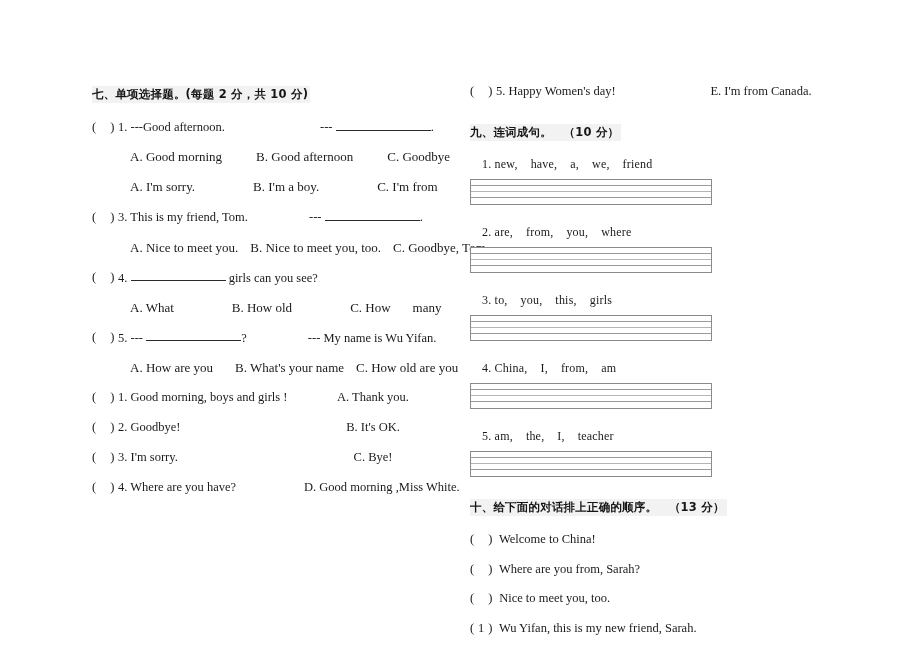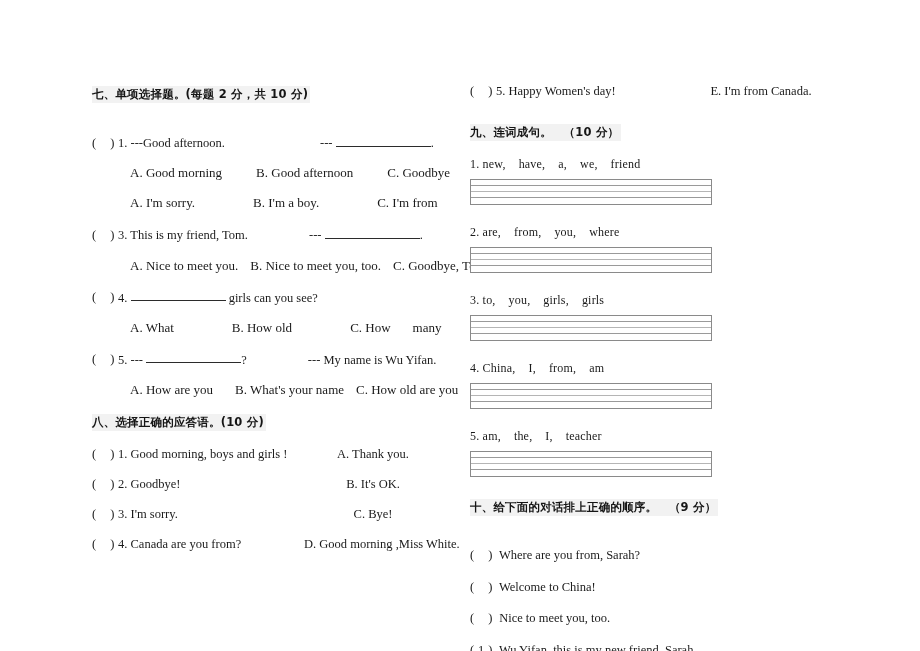--- a/index.html
+++ b/index.html
@@ -41,21 +41,21 @@
     display: inline-block;
     padding: 1px 2px 1px 0;
     margin: 0 0 16px 0;
     white-space: nowrap;
   }
 
   
   .q {
     font-size: 12.5px;
     line-height: 1.25;
-    margin: 16px 0 14px 0;
+    margin: 0 0 14px 0;
     white-space: nowrap;
   }
 
   .paren {
     display: inline-block;
     min-width: 26px;
     letter-spacing: 0;
   }
   .paren .slot {
     display: inline-block;
@@ -91,21 +91,21 @@
     margin: 0 0 15px 0;
     display: flex;
     white-space: nowrap;
   }
   .match-row .left  { width: 212px; flex: 0 0 212px; }
   .match-row .right { flex: 1 1 auto; text-align: center; }
 
   
   .wordlist {
     font-size: 12px;
-    margin: 0 0 7px 0;
+    margin: 0 0 7px 12px;
     white-space: nowrap;
     letter-spacing: 0.2px;
   }
   .wordlist .gap { display: inline-block; width: 13px; }
 
   .rulebox {
     width: 242px;
     height: 26px;
     border: 1px solid #8a8a8a;
     background: #ffffff;
@@ -177,21 +177,20 @@
       <span class="paren">(<span class="slot"></span>)</span><span>5.</span>
       <span>---</span>
       <span class="blank w95"></span><span>?</span>
       <span class="sp-xl"></span><span>--- My name is Wu Yifan.</span>
     </div>
     <div class="opts">
       <span class="o">A. How are you</span><span class="sp-md"></span><span class="o">B. What's your name</span><span class="sp-sm"></span><span class="o">C. How old are you</span>
     </div>
 
     
-    <div class="sec-head">八、选择正确的应答语。(10 分)</div>
 
     <div class="match-row">
       <span class="left">
         <span class="paren">(<span class="slot"></span>)</span><span>1.</span>
         <span>Good morning, boys and girls !</span>
       </span>
       <span class="right">A. Thank you.</span>
     </div>
     <div class="match-row">
       <span class="left">
@@ -203,21 +202,21 @@
     <div class="match-row">
       <span class="left">
         <span class="paren">(<span class="slot"></span>)</span><span>3.</span>
         <span>I'm sorry.</span>
       </span>
       <span class="right">C. Bye!</span>
     </div>
     <div class="match-row">
       <span class="left">
         <span class="paren">(<span class="slot"></span>)</span><span>4.</span>
-        <span>Canada are you from?</span>
+        <span>Where are you have?</span>
       </span>
       <span class="right">D. Good morning ,Miss White.</span>
     </div>
 
   </div>
 
   <div class="col col-right">
 
     
     <div class="match-row">
@@ -248,21 +247,21 @@
       <span>are,</span><span class="gap"></span><span>from,</span><span class="gap"></span><span>you,</span><span class="gap"></span><span>where</span>
     </div>
     <div class="rulebox">
       <div class="rule r1"></div>
       <div class="rule r2"></div>
       <div class="rule r3"></div>
     </div>
 
     <div class="wordlist">
       <span>3.</span>
-      <span>to,</span><span class="gap"></span><span>you,</span><span class="gap"></span><span>girls,</span><span class="gap"></span><span>girls</span>
+      <span>to,</span><span class="gap"></span><span>you,</span><span class="gap"></span><span>this,</span><span class="gap"></span><span>girls</span>
     </div>
     <div class="rulebox">
       <div class="rule r1"></div>
       <div class="rule r2"></div>
       <div class="rule r3"></div>
     </div>
 
     <div class="wordlist">
       <span>4.</span>
       <span>China,</span><span class="gap"></span><span>I,</span><span class="gap"></span><span>from,</span><span class="gap"></span><span>am</span>
@@ -277,32 +276,32 @@
       <span>5.</span>
       <span>am,</span><span class="gap"></span><span>the,</span><span class="gap"></span><span>I,</span><span class="gap"></span><span>teacher</span>
     </div>
     <div class="rulebox">
       <div class="rule r1"></div>
       <div class="rule r2"></div>
       <div class="rule r3"></div>
     </div>
 
     
-    <div class="sec-head">十、给下面的对话排上正确的顺序。　（9 分）</div>
-
+    <div class="sec-head">十、给下面的对话排上正确的顺序。　（13 分）</div>
+
+    <div class="q">
+      <span class="paren">(<span class="slot"></span>)</span>
+      <span>Welcome to China!</span>
+    </div>
     <div class="q">
       <span class="paren">(<span class="slot"></span>)</span>
       <span>Where are you from, Sarah?</span>
     </div>
     <div class="q">
       <span class="paren">(<span class="slot"></span>)</span>
-      <span>Welcome to China!</span>
-    </div>
-    <div class="q">
-      <span class="paren">(<span class="slot"></span>)</span>
       <span>Nice to meet you, too.</span>
     </div>
     <div class="q">
       <span class="paren">(<span class="slot">1</span>)</span>
       <span>Wu Yifan, this is my new friend, Sarah.</span>
     </div>
     <div class="q">
       <span class="paren">(<span class="slot"></span>)</span>
       <span>I'm from America.</span>
     </div>

